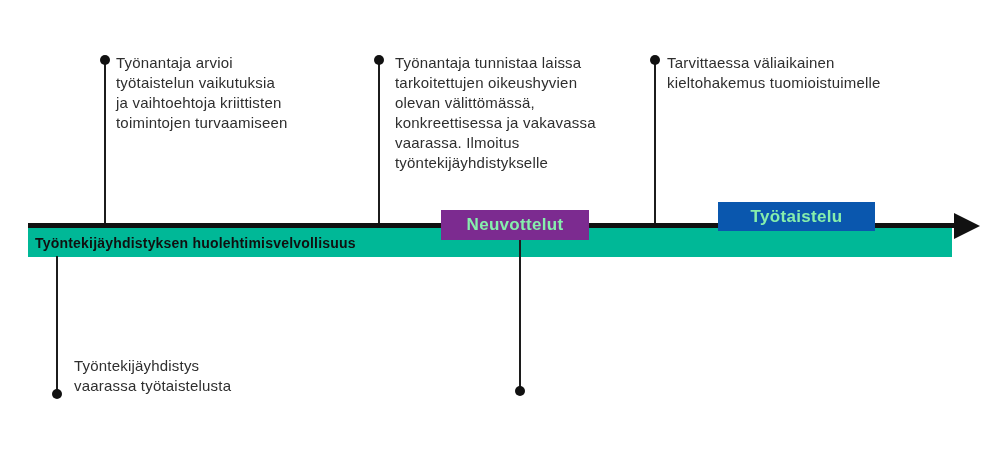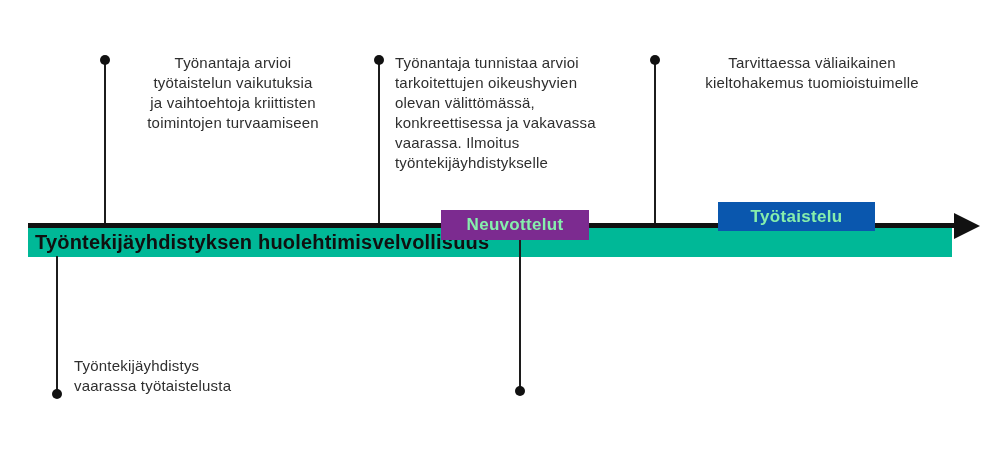--- a/index.html
+++ b/index.html
@@ -35,21 +35,21 @@
   
   .teal-bar {
     position: absolute;
     left: 28px; top: 228px;
     width: 924px; height: 29px;
     background: #00b897;
     display: flex;
     align-items: center;
   }
   .teal-bar .bar-label {
-    font-size: 20px;
+    font-size: 14px;
     font-weight: bold;
     color: #101010;
     padding-left: 7px;
     letter-spacing: 0.2px;
     white-space: nowrap;
   }
 
   
   .phase-box {
     position: absolute;
@@ -98,43 +98,43 @@
 
   
   .note {
     position: absolute;
     font-size: 15px;
     line-height: 20px;
     color: #2e2e2e;
     letter-spacing: 0.2px;
     white-space: pre-line;
   }
-  .note-top-1 { left: 108px; top: 53px; width: 250px; text-align: center; }
+  .note-top-1 { left: 116px; top: 53px; width: 250px; }
   .note-top-2 { left: 395px; top: 53px; width: 250px; }
-  .note-top-3 { left: 667px; top: 53px; width: 290px; text-align: center; }
+  .note-top-3 { left: 667px; top: 53px; width: 290px; }
   .note-bot-1 { left: 74px;  top: 356px; width: 240px; }
   .note-bot-2 { left: 535px; top: 356px; width: 240px; }
 </style>
 </head>
 <body>
 
 <div class="canvas">
 
   <div class="connector conn-top-1"></div>
   <div class="connector conn-top-2"></div>
   <div class="connector conn-top-3"></div>
   <div class="dot dot-top-1"></div>
   <div class="dot dot-top-2"></div>
   <div class="dot dot-top-3"></div>
 
   <div class="note note-top-1">Työnantaja arvioi
 työtaistelun vaikutuksia
 ja vaihtoehtoja kriittisten
 toimintojen turvaamiseen</div>
-  <div class="note note-top-2">Työnantaja tunnistaa arvioi
+  <div class="note note-top-2">Työnantaja tunnistaa laissa
 tarkoitettujen oikeushyvien
 olevan välittömässä,
 konkreettisessa ja vakavassa
 vaarassa. Ilmoitus
 työntekijäyhdistykselle</div>
   <div class="note note-top-3">Tarvittaessa väliaikainen
 kieltohakemus tuomioistuimelle</div>
 
   <div class="axis-line"></div>
   <div class="axis-arrowhead"></div>

